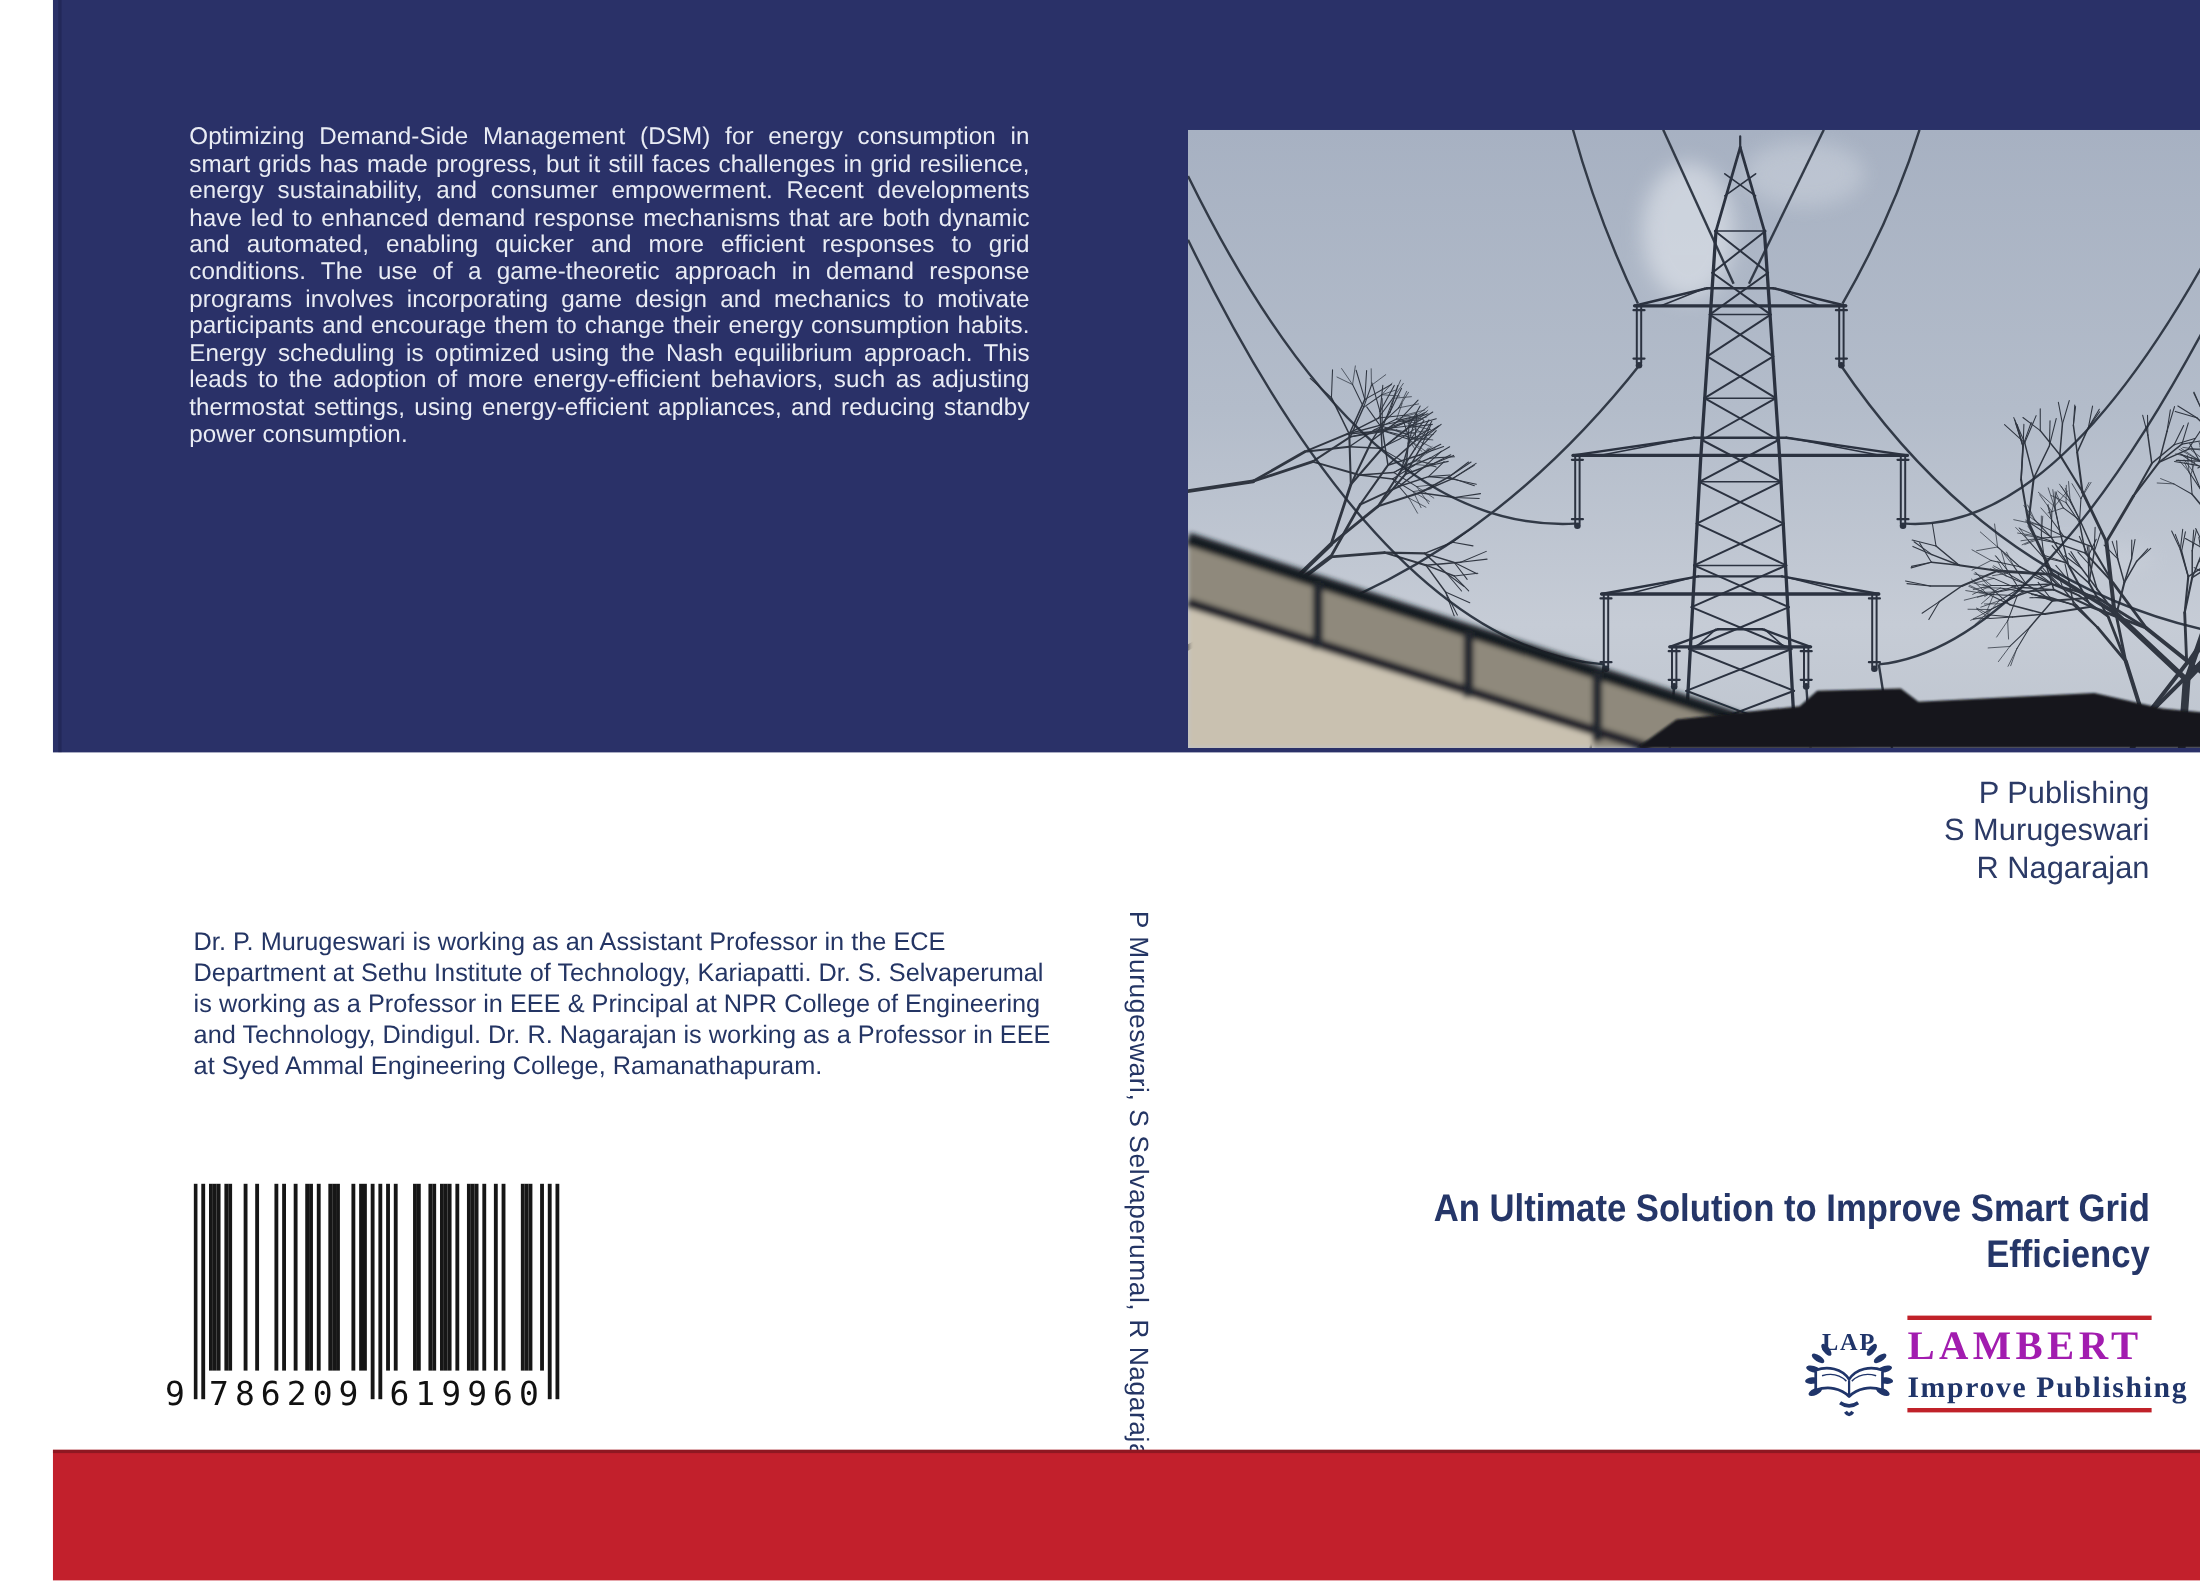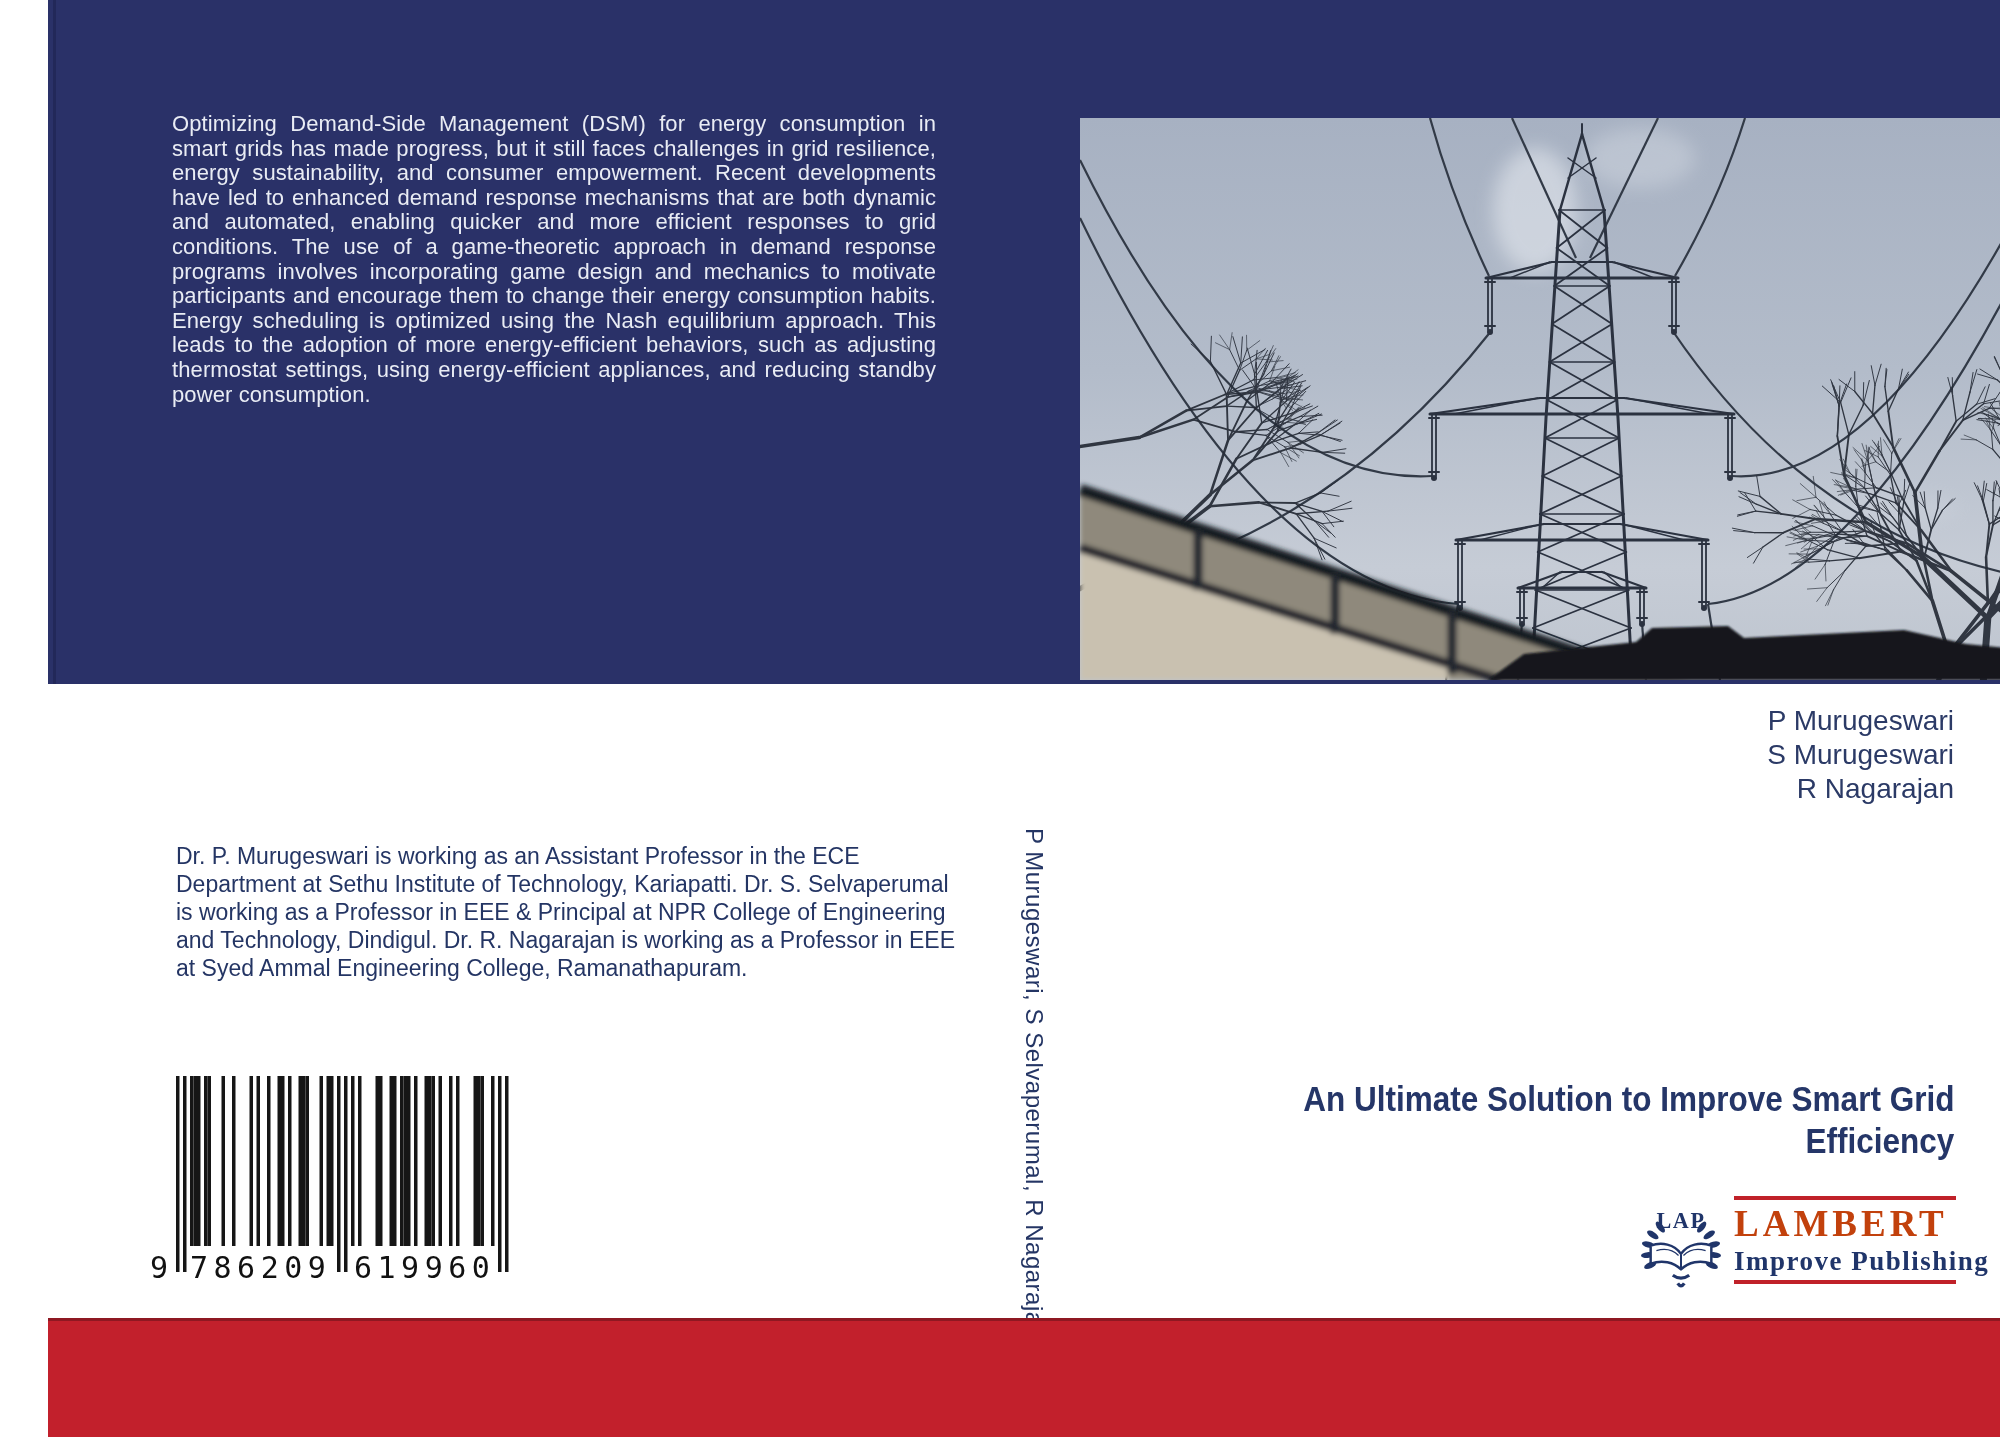--- a/index.html
+++ b/index.html
@@ -35,21 +35,21 @@
                 transform:scaleX(0.80);transform-origin:100% 50%;}
   .subtitle{position:absolute;right:94px;top:1078px;text-align:right;color:#253668;}
   .subtitle .sline{font-size:35px;font-weight:600;line-height:42px;white-space:nowrap;
                    transform:scaleX(0.90);transform-origin:100% 50%;}
 
   
   .logo{position:absolute;left:1592px;top:1196px;width:316px;height:104px;}
   .logo .emblem{position:absolute;left:0;top:6px;width:82px;height:94px;}
   .logo .textcol{position:absolute;left:94px;top:0;width:222px;}
   .logo .rule{height:4px;background:#c02129;}
-  .logo .lname{font-family:"Liberation Serif", serif;font-weight:bold;color:#c2410c;
+  .logo .lname{font-family:"Liberation Serif", serif;font-weight:bold;color:#a21caf;
                font-size:37px;letter-spacing:4px;line-height:44px;margin-top:2px;white-space:nowrap;}
   .logo .ltag{font-family:"Liberation Serif", serif;font-weight:600;color:#20356a;
               font-size:27px;letter-spacing:1.5px;line-height:30px;margin-bottom:4px;white-space:nowrap;}
 
   
   .barcode{position:absolute;left:128px;top:1076px;width:333px;height:208px;}
   .bc-digit,.bc-g1,.bc-g2{position:absolute;bottom:0;color:#111;
         font-family:"DejaVu Sans Mono", monospace;font-size:30px;line-height:32px;}
   .bc-digit{left:-26px;}
   .bc-g1{left:14px;letter-spacing:5.5px;}
@@ -1186,21 +1186,21 @@
         </g>
       <path d="M408,562 L444,536 L556,524 L572,510 L648,508 L664,520 L824,512 L886,526 L965,534 L965,562 Z" fill="#12151b" filter="url(#blur1)"></path>
     </svg>
   </div>
 
   <div class="bio">Dr. P. Murugeswari is working as an Assistant Professor in the ECE Department at Sethu Institute of Technology, Kariapatti. Dr. S. Selvaperumal is working as a Professor in EEE &amp; Principal at NPR College of Engineering and Technology, Dindigul. Dr. R. Nagarajan is working as a Professor in EEE at Syed Ammal Engineering College, Ramanathapuram.</div>
 
   <div class="spine">P Murugeswari, S Selvaperumal, R Nagarajan</div>
 
   <div class="authors">
-    <div>P Murugeswari</div>
+    <div>P Publishing</div>
     <div>S Murugeswari</div>
     <div>R Nagarajan</div>
   </div>
 
 
   <div class="subtitle">
     <div class="sline">An Ultimate Solution to Improve Smart Grid</div>
     <div class="sline">Efficiency</div>
   </div>
 

